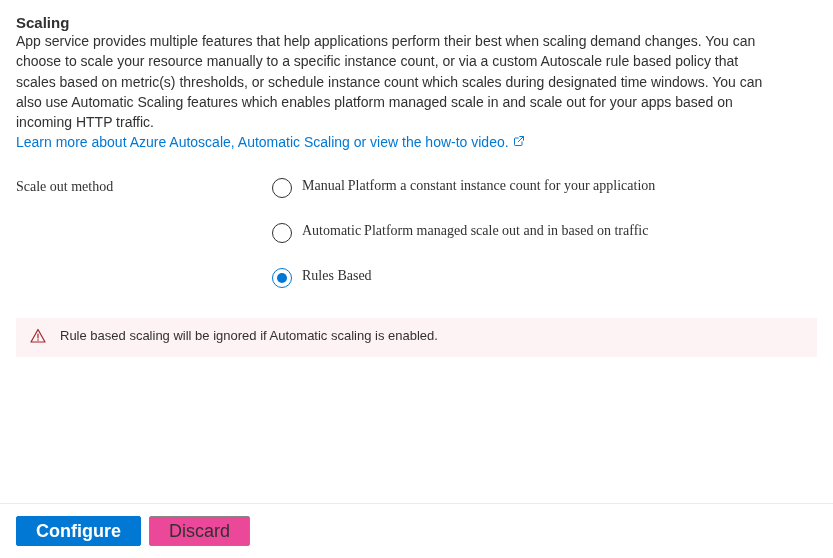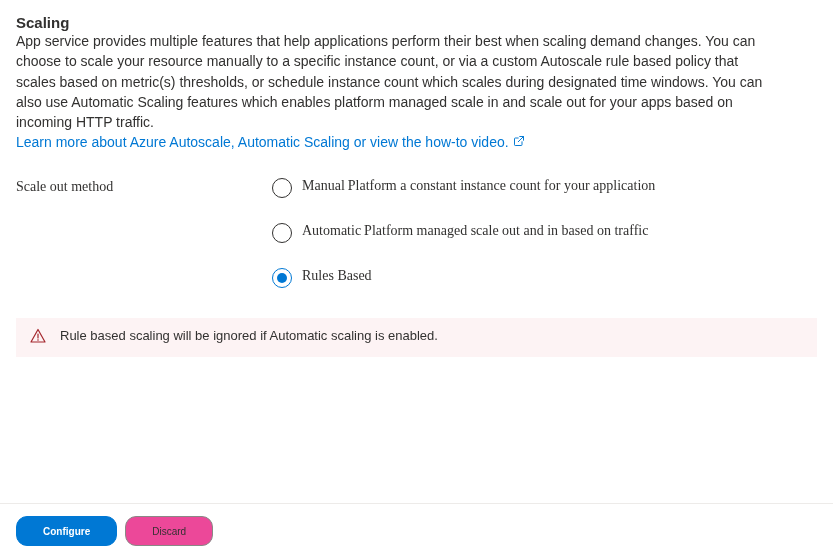--- a/index.html
+++ b/index.html
@@ -120,24 +120,24 @@
       left: 0;
       right: 0;
       border-top: 1px solid #edebe9;
       padding: 12px 16px;
       display: flex;
       gap: 8px;
       background: #ffffff;
     }
     .btn {
       height: 30px;
-      padding: 0 26px;
+      padding: 0 19px;
       font-family: inherit;
-      font-size: 10px;
-      border-radius: 11px;
+      font-size: 18px;
+      border-radius: 2px;
       cursor: pointer;
       display: inline-flex;
       align-items: center;
       justify-content: center;
     }
     .btn-primary {
       background: #0078d4;
       color: #ffffff;
       border: 1px solid #0078d4;
       font-weight: 600;

